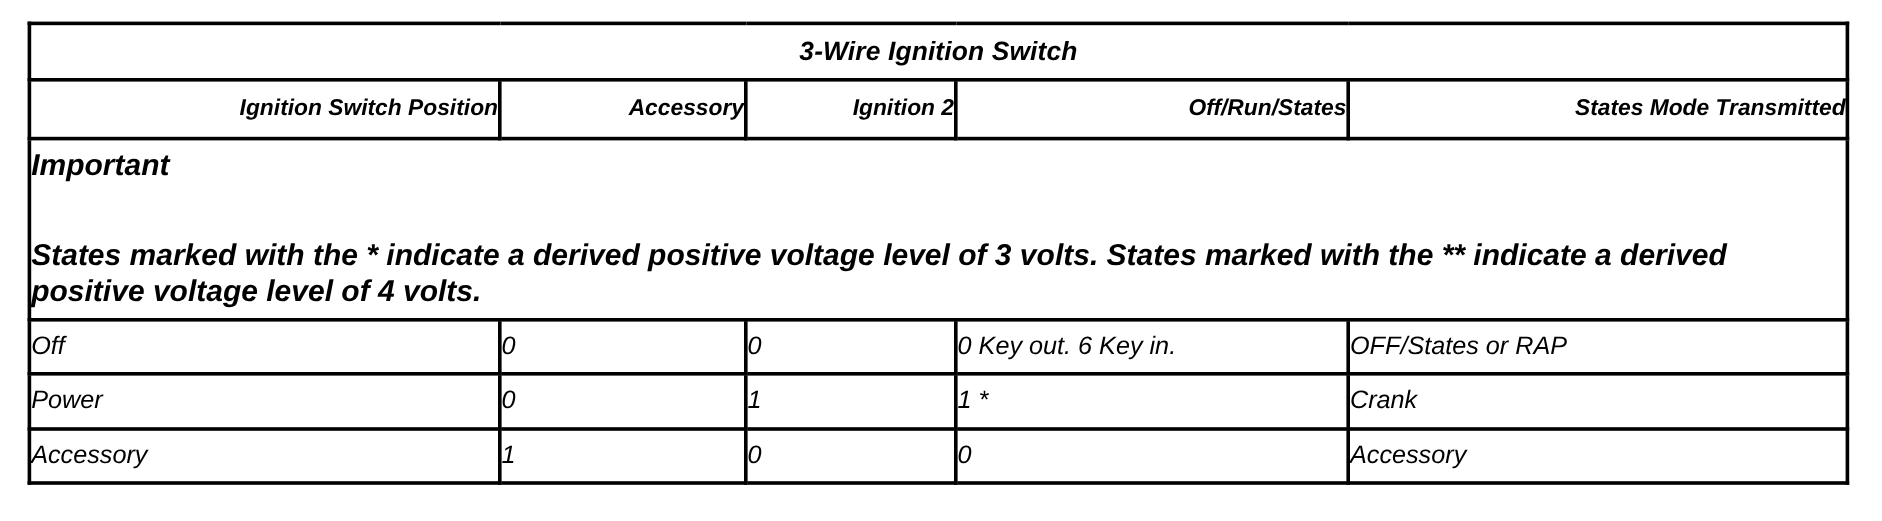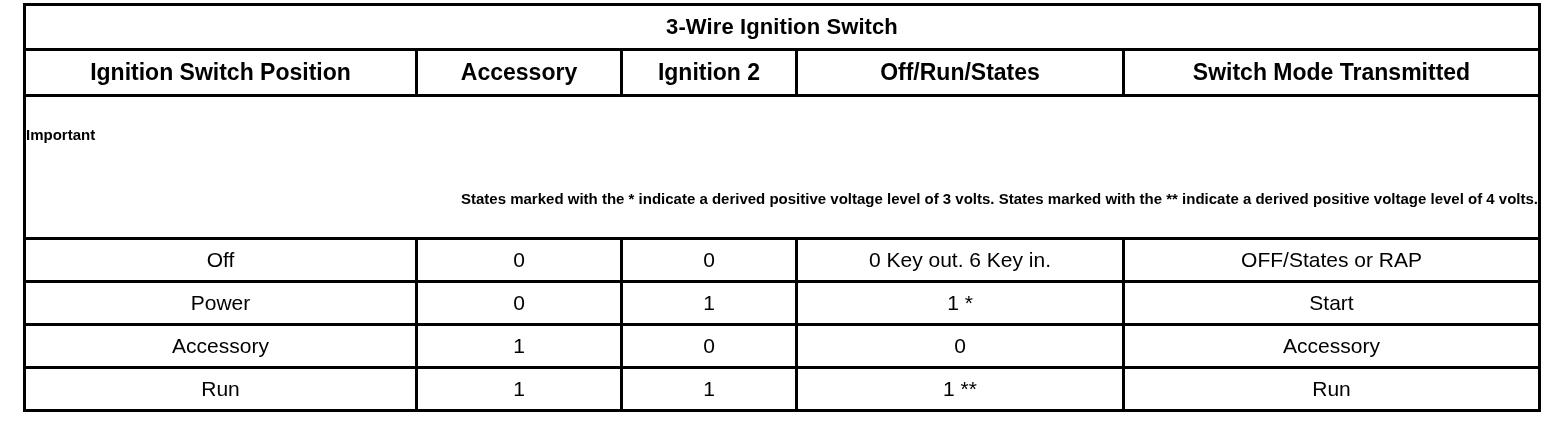--- a/index.html
+++ b/index.html
@@ -19,26 +19,27 @@
     position: relative;
     width: 1568px;
     height: 434px;
     background: #ffffff;
   }
 
   
   .ignition-table {
     position: absolute;
     left: 23px;
-    top: 3px;
+    top: 18px;
     width: 1515px;
     height: 386px;
     border-collapse: collapse;
     table-layout: fixed;
     background: #ffffff;
+    font-style: italic;
   }
 
   .ignition-table td {
     border: 3px solid #000000;
     padding: 0;
     background: #ffffff;
     vertical-align: middle;
   }
 
   
@@ -49,48 +50,46 @@
   .title-cell {
     height: 42px;
     text-align: center;
     font-size: 22px;
     font-weight: bold;
     letter-spacing: 0.1px;
   }
 
   .header-cell {
     height: 43px;
-    text-align: center;
-    font-size: 23px;
+    text-align: right;
+    font-size: 19px;
     font-weight: bold;
   }
 
   .note-cell {
     height: 140px;
     text-align: left;
-    font-size: 15px;
+    font-size: 25px;
     font-weight: bold;
     padding: 8px 6px 6px 6px;
     vertical-align: top;
     line-height: 1.18;
   }
 
   .note-title {
     display: block;
     margin: 0 0 46px 0;
   }
 
   .note-body {
     display: block;
-    text-align: right;
   }
 
   .data-cell {
     height: 40px;
-    text-align: center;
     font-size: 21px;
     font-weight: normal;
   }
 
   .col-position { width: 392px; }
   .col-accessory { width: 205px; }
   .col-ignition1 { width: 175px; }
   .col-offruncrank { width: 327px; }
   .col-powermode { width: 416px; }
 </style>
@@ -111,21 +110,21 @@
 
       <tr>
         <td class="title-cell" colspan="5">3-Wire Ignition Switch</td>
       </tr>
 
       <tr>
         <td class="header-cell">Ignition Switch Position</td>
         <td class="header-cell">Accessory</td>
         <td class="header-cell">Ignition 2</td>
         <td class="header-cell">Off/Run/States</td>
-        <td class="header-cell">Switch Mode Transmitted</td>
+        <td class="header-cell">States Mode Transmitted</td>
       </tr>
 
       <tr>
         <td class="note-cell" colspan="5">
           <span class="note-title">Important</span>
           <span class="note-body">States marked with the * indicate a derived positive voltage level of 3 volts. States marked with the ** indicate a derived positive voltage level of 4 volts.</span>
         </td>
       </tr>
 
       <tr>
@@ -134,35 +133,28 @@
         <td class="data-cell">0</td>
         <td class="data-cell">0 Key out. 6 Key in.</td>
         <td class="data-cell">OFF/States or RAP</td>
       </tr>
 
       <tr>
         <td class="data-cell">Power</td>
         <td class="data-cell">0</td>
         <td class="data-cell">1</td>
         <td class="data-cell">1 *</td>
-        <td class="data-cell">Start</td>
+        <td class="data-cell">Crank</td>
       </tr>
 
       <tr>
         <td class="data-cell">Accessory</td>
         <td class="data-cell">1</td>
         <td class="data-cell">0</td>
         <td class="data-cell">0</td>
         <td class="data-cell">Accessory</td>
       </tr>
 
-      <tr>
-        <td class="data-cell">Run</td>
-        <td class="data-cell">1</td>
-        <td class="data-cell">1</td>
-        <td class="data-cell">1 **</td>
-        <td class="data-cell">Run</td>
-      </tr>
 
     </tbody>
   </table>
 
 </div>
 
 </body></html>

